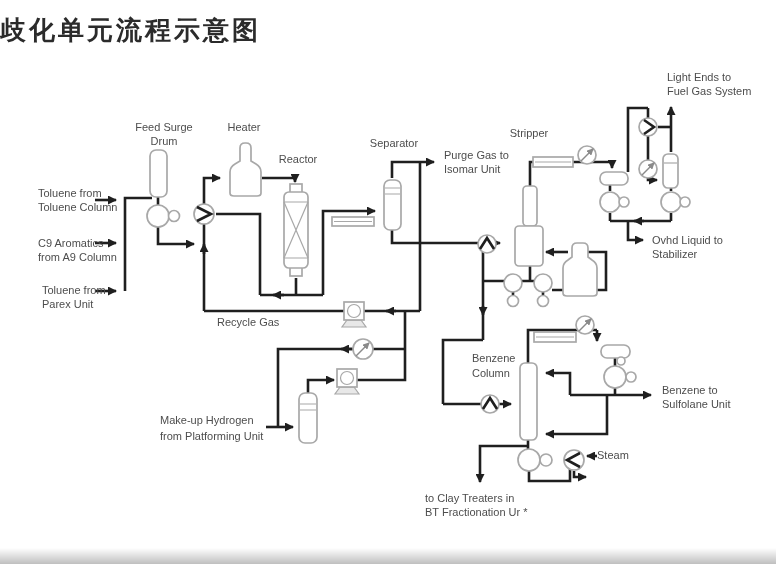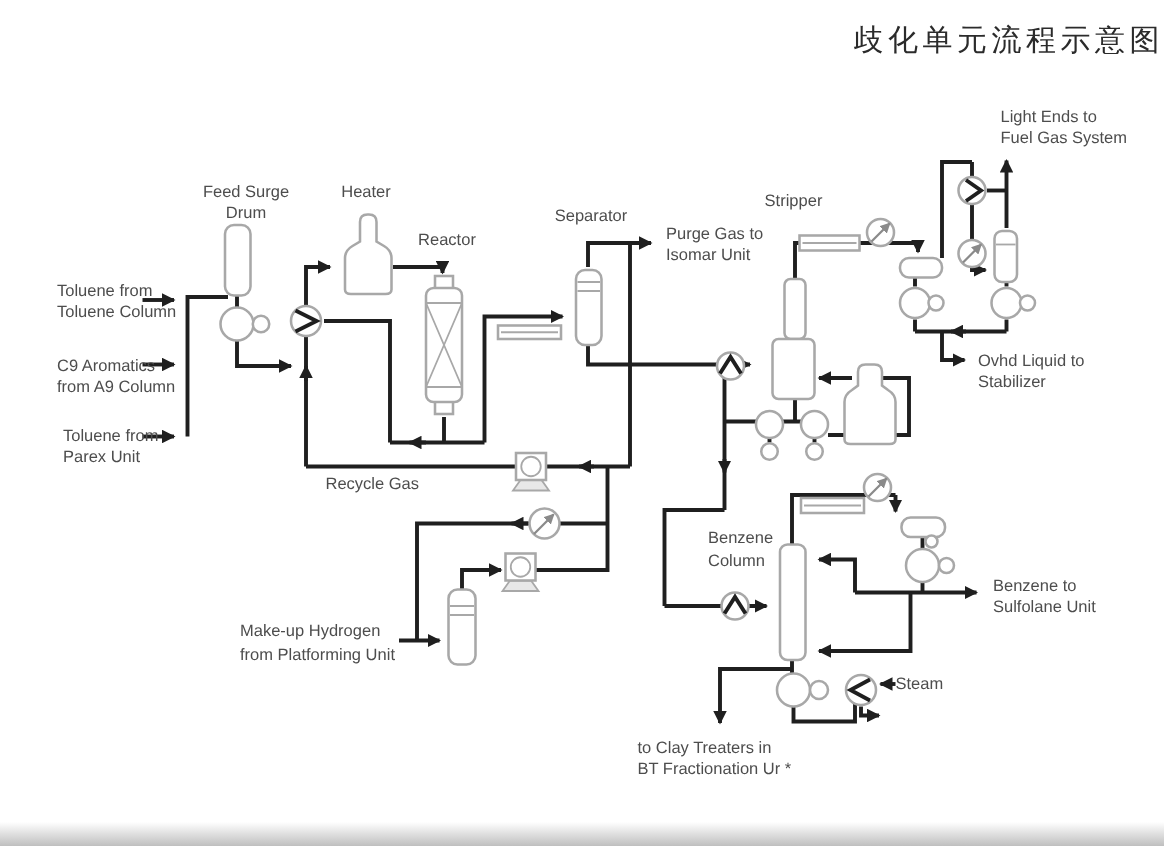--- a/index.html
+++ b/index.html
@@ -1,19 +1,19 @@
 <!DOCTYPE html>
 <html style="--line: #1f1f1f; --equipment_stroke: #a8a8a8; --text: #4d4d4d; --title_color: #2b2b2b; --background: #ffffff;"><head>
 <meta charset="utf-8">
 <style>
   html,body{margin:0;padding:0;background:#e9e9e9;}
   #stage{position:relative;width:776px;height:564px;background:var(--background,#fff);overflow:hidden;
          font-family:"Liberation Sans",sans-serif;}
-  #title{position:absolute;top:13px;left:0;width:100%;text-align:right;
-         font-family:"DejaVu Sans",sans-serif;font-size:20px;font-weight:normal;
+  #title{position:absolute;top:13px;left:0;width:100%;text-align:left;
+         font-family:"DejaVu Sans",sans-serif;font-size:26px;font-weight:bold;
          letter-spacing:3px;color:var(--title_color,#2b2b2b);}
   #scanband{position:absolute;left:0;bottom:0;width:100%;height:16px;
             background:linear-gradient(to bottom,rgba(195,195,195,0),#bfbfbf);}
   svg{position:absolute;left:0;top:0;}
   svg text{font-family:"Liberation Sans",sans-serif;font-size:11px;fill:var(--text,#4d4d4d);}
   .pl{stroke:var(--line,#1f1f1f);stroke-width:2.6;fill:none;stroke-linejoin:miter;stroke-linecap:butt;}
   .eq{stroke:var(--equipment_stroke,#a8a8a8);stroke-width:1.7;fill:#ffffff;}
   .eqthin{stroke:var(--equipment_stroke,#a8a8a8);stroke-width:1.2;fill:none;}
   .base{stroke:var(--equipment_stroke,#a8a8a8);stroke-width:1.2;fill:#e8e8e8;}
   .hopchev{stroke:var(--line,#1f1f1f);stroke-width:2.6;fill:none;}

